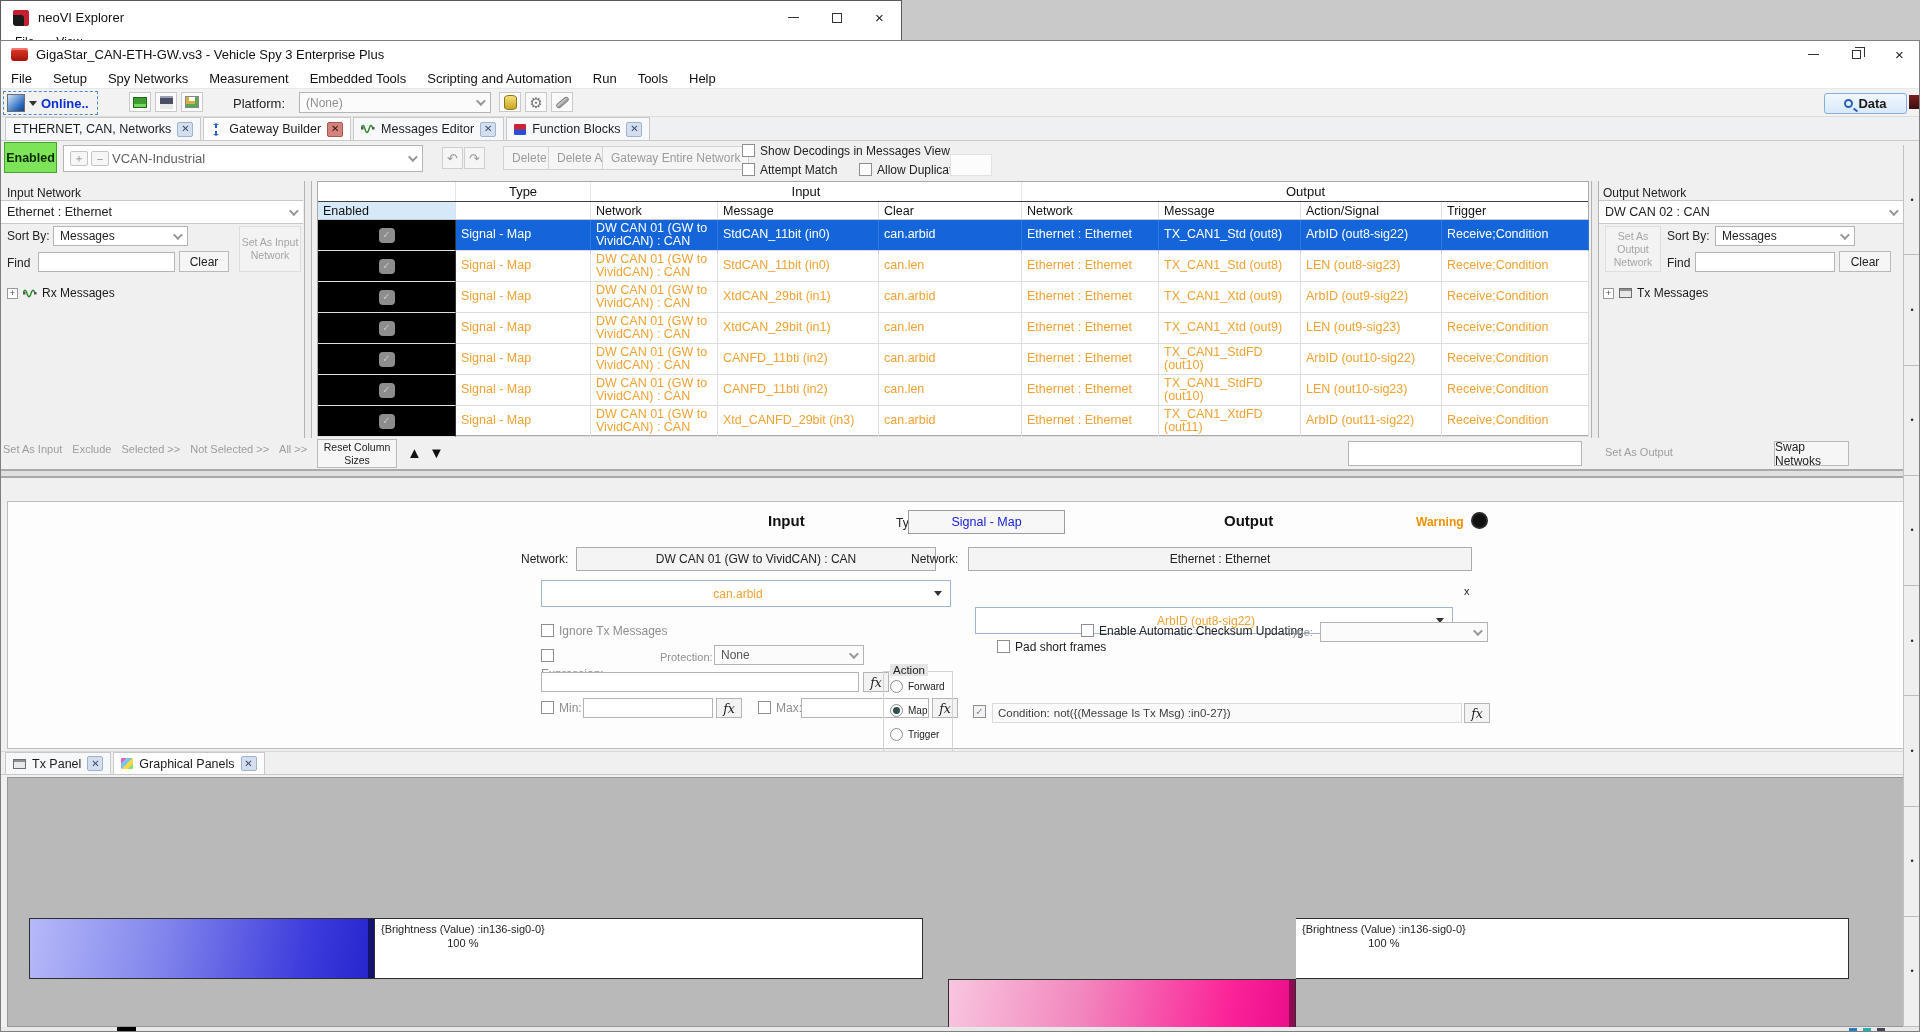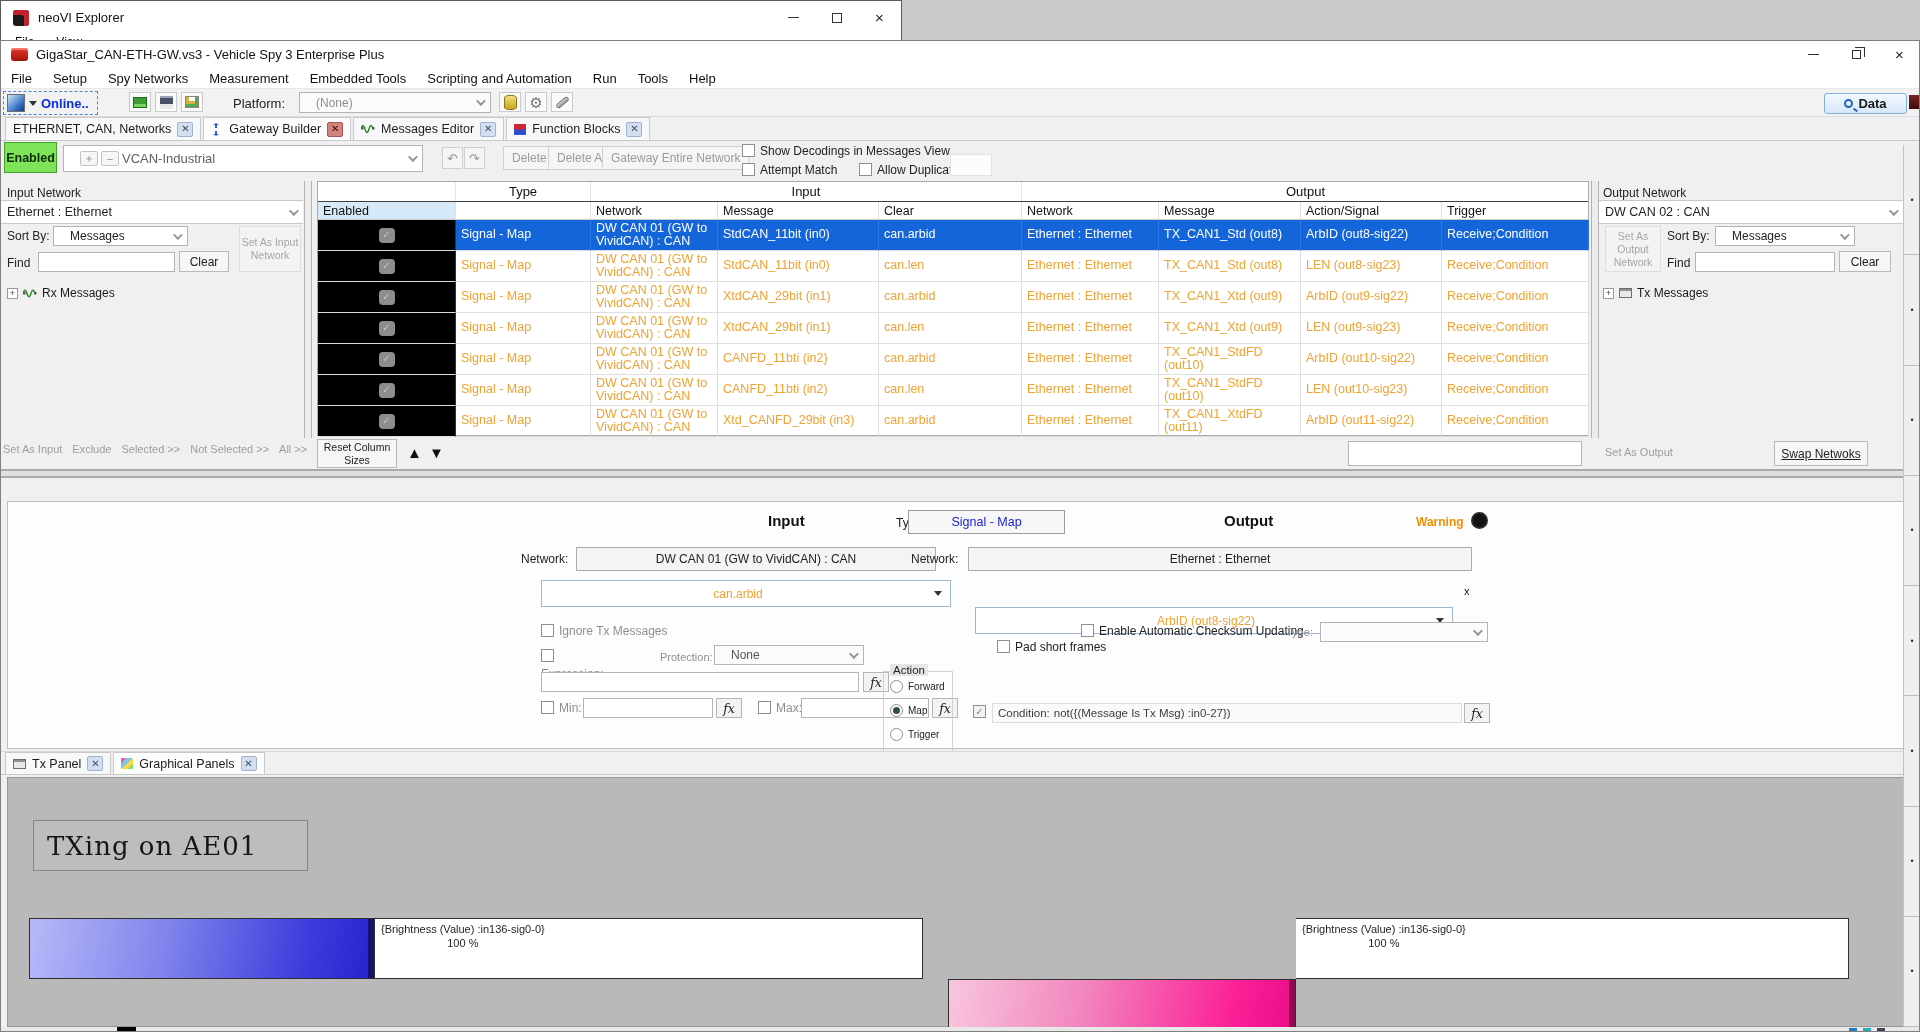--- a/index.html
+++ b/index.html
@@ -29,21 +29,21 @@
 .dd-arrow{width:0;height:0;border-left:4px solid transparent;border-right:4px solid transparent;border-top:5px solid #333;}
 .onlinetxt{font-size:13px;font-weight:bold;color:#0b2fd4;}
 .tbico{width:22px;height:20px;border:1px solid #c9c9c9;background:#fbfbfb;display:flex;align-items:center;justify-content:center;}
 .ico-net{width:14px;height:11px;background:#3f9c32;border:1px solid #1f6c18;box-shadow:inset 0 -3px 0 #77d45e;}
 .ico-save{width:13px;height:13px;background:#4b4f63;box-shadow:inset 0 -5px 0 #e8e8e8,inset 0 2px 0 #9aa0b8;}
 .ico-chart{width:14px;height:12px;border:1px solid #888;background:#fff;box-shadow:inset -3px -3px 0 #58a858,inset 3px -6px 0 #d8b040;}
 .ico-db{width:13px;height:15px;border-radius:5px/3px;background:linear-gradient(180deg,#f4e07a,#c9a521);border:1px solid #8e741a;}
 .ico-gear{font-size:15px;color:#787878;line-height:1;}
 .ico-wrench{width:15px;height:5px;border-radius:3px;background:linear-gradient(180deg,#dcdcdc,#8f8f8f);transform:rotate(-40deg);border:1px solid #777;}
 .platformlbl{font-size:13px;color:#222;}
-.combo{background:#fff;border:1px solid #b4b4b4;display:flex;align-items:center;font-size:12px;color:#222;padding-left:16px;}
+.combo{background:#fff;border:1px solid #b4b4b4;display:flex;align-items:center;font-size:12px;color:#222;padding-left:6px;}
 .combo.dis{background:#fbfbfb;color:#8f8f8f;}
 .chv{width:7px;height:7px;border-right:2px solid #979797;border-bottom:2px solid #979797;transform:rotate(45deg) translateY(-2px);margin-left:auto;margin-right:7px;flex:none;}
 #databtn{left:1823px;top:4px;width:83px;height:21px;border:1px solid #84aede;border-radius:3px;background:linear-gradient(180deg,#f2f8fe,#d8e9fa);display:flex;align-items:center;justify-content:center;gap:5px;}
 #databtn span{font-size:13px;font-weight:bold;color:#1a1a1a;}
 .mag{width:9px;height:9px;border:2px solid #2a62b8;border-radius:50%;position:relative;}
 .mag:after{content:"";position:absolute;width:5px;height:2px;background:#2a62b8;transform:rotate(40deg);left:7px;top:8px;}
 .pin{width:10px;height:14px;background:linear-gradient(180deg,#7a2020,#3a0d0d);}
 
 #tabrow{left:0;top:76px;width:1920px;height:24px;background:#eef0f2;border-bottom:1px solid #c9c9c9;display:flex;align-items:stretch;padding-left:4px;gap:2px;}
 .tab{display:flex;align-items:center;gap:6px;padding:0 7px;border:1px solid #c9c9c9;border-bottom:none;background:#f7f8fa;font-size:12.5px;color:#1c1c1c;}
@@ -465,21 +465,21 @@
     <span>Not Selected &gt;&gt;</span>
     <span>All &gt;&gt;</span>
   </div>
   <div id="resetbtn" class="abs">
       <span>Reset Column Sizes</span>
     </div>
   <span class="arrowbtn abs" style="left:406px;top:404px;">▲</span>
   <span class="arrowbtn abs" style="left:428px;top:404px;">▼</span>
   <div class="inputbox abs" style="left:1347px;top:400px;width:234px;height:25px;"></div>
   <span class="abs" style="left:1604px;top:405px;font-size:11px;color:#9d9d9d;">Set As Output</span>
-  <div class="smallbtn abs" style="left:1773px;top:400px;width:94px;height:25px;text-decoration:underline;">
+  <div class="smallbtn abs" style="left:1773px;top:400px;width:75px;height:25px;">
       <span>Swap Netwoks</span>
     </div>
   <div class="hsplit abs" style="left:0;top:428px;width:1920px;"></div>
 
   <div id="setupbody" class="abs">
     <span class="blbl abs" style="left:760px;top:10px;">Input</span>
     <span class="slbl abs" style="left:888px;top:14px;">Type:</span>
     <div class="typebtn abs" style="left:900px;top:8px;width:157px;height:24px;">
         <span>Signal - Map</span>
       </div>
@@ -622,23 +622,20 @@
       <span class="xbox">✕</span>
     </div>
     <div class="tab active">
       <span class="gfxico"></span>
       <span>Graphical Panels</span>
       <span class="xbox">✕</span>
     </div>
   </div>
 
   <div id="gfx" class="abs">
-    <div id="txingbox" class="abs">
-      <span>TXing on AE01</span>
-    </div>
     <div class="gradbar abs" style="left:21px;top:140px;width:346px;height:61px;background:linear-gradient(100deg,#b6b9f8 0%,#8286ec 38%,#3c3bdc 80%,#2524cd 100%);">
       <span class="handle" style="background:#14136e;"></span>
     </div>
     <div class="barlabel abs" style="left:367px;top:140px;width:548px;height:61px;">
       <div class="inner">
         <div>{Brightness (Value) :in136-sig0-0}</div>
         <div>100 %</div>
       </div>
     </div>
     <div class="gradbar abs" style="left:940px;top:140px;width:348px;height:61px;background:linear-gradient(100deg,#f8c6de 0%,#f287be 38%,#fb2398 80%,#ea0b88 100%);">

